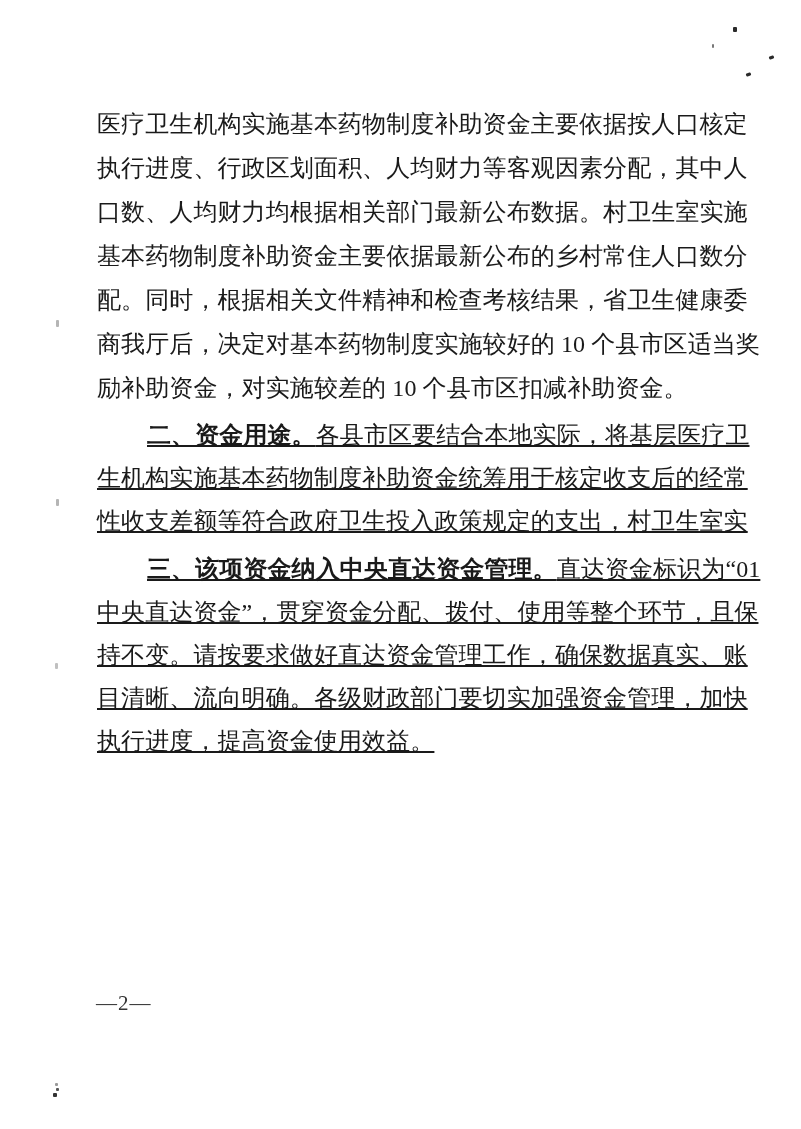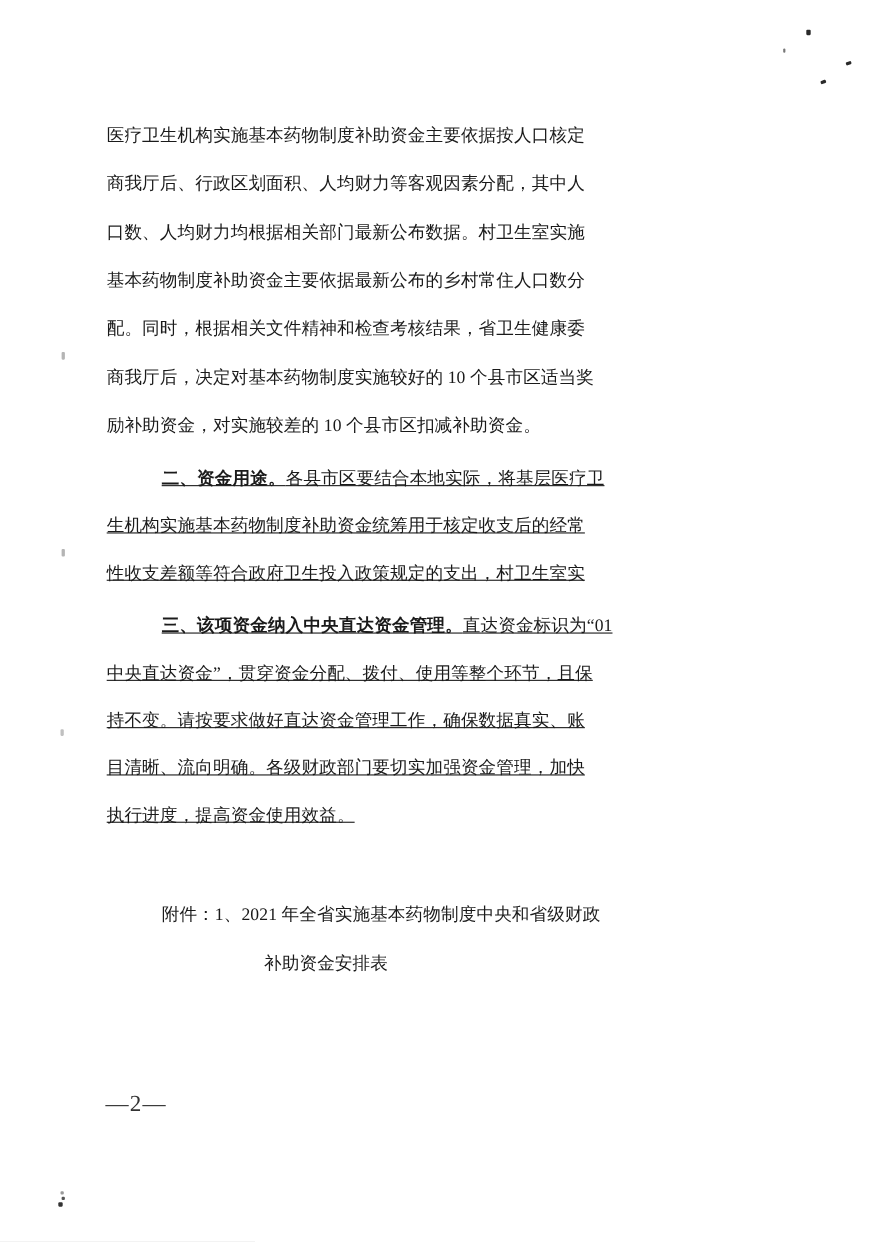--- a/index.html
+++ b/index.html
@@ -9,21 +9,21 @@
     background:#ffffff;
     margin:0 auto;
     overflow:hidden;
     font-family:"Liberation Serif","DejaVu Serif",serif;
     color:#1a1a1a;
   }
   .doc{
     position:absolute;
     left:97px;top:102px;
     width:596px;
-    font-size:16px;
+    font-size:24px;
   }
   .para{margin:0;padding:0;}
   .line{
     height:44px;line-height:44px;
     white-space:nowrap;
     letter-spacing:0.1px;
   }
   .p1 .line{height:44px;line-height:44px;}
   .p2{margin-top:4px;}
   .p2 .line,.p3 .line{height:43px;line-height:43px;text-decoration:underline;}
@@ -44,21 +44,21 @@
 </style>
 </head>
 <body>
 
 <div class="page">
 
   <div class="doc">
 
     <div class="para p1">
       <div class="line">医疗卫生机构实施基本药物制度补助资金主要依据按人口核定</div>
-      <div class="line">商我厅后、行政区划面积、人均财力等客观因素分配，其中人</div>
+      <div class="line">执行进度、行政区划面积、人均财力等客观因素分配，其中人</div>
       <div class="line">口数、人均财力均根据相关部门最新公布数据。村卫生室实施</div>
       <div class="line">基本药物制度补助资金主要依据最新公布的乡村常住人口数分</div>
       <div class="line">配。同时，根据相关文件精神和检查考核结果，省卫生健康委</div>
       <div class="line">商我厅后，决定对基本药物制度实施较好的 10 个县市区适当奖</div>
       <div class="line">励补助资金，对实施较差的 10 个县市区扣减补助资金。</div>
     </div>
 
     <div class="para p2">
       <div class="line indent">
         <b>二、资金用途。</b><span>各县市区要结合本地实际，将基层医疗卫</span>
@@ -70,26 +70,20 @@
     <div class="para p3">
       <div class="line indent">
         <b>三、该项资金纳入中央直达资金管理。</b><span>直达资金标识为“01</span>
       </div>
       <div class="line">中央直达资金”，贯穿资金分配、拨付、使用等整个环节，且保</div>
       <div class="line">持不变。请按要求做好直达资金管理工作，确保数据真实、账</div>
       <div class="line">目清晰、流向明确。各级财政部门要切实加强资金管理，加快</div>
       <div class="line">执行进度，提高资金使用效益。</div>
     </div>
 
-    <div class="para attachment">
-      <div class="line indent">
-        <span>附件：</span><span>1、2021 年全省实施基本药物制度中央和省级财政</span>
-      </div>
-      <div class="line hang">补助资金安排表</div>
-    </div>
 
   </div>
 
   <div class="page-number">—2—</div>
 
   <div class="speck" style="left:733px;top:27px;width:4px;height:5px;background:#2a2a2a;"></div>
   <div class="speck" style="left:712px;top:44px;width:2px;height:4px;background:#777;"></div>
   <div class="speck" style="left:769px;top:56px;width:5px;height:3px;background:#2a2a2a;transform:rotate(-20deg);"></div>
   <div class="speck" style="left:746px;top:73px;width:5px;height:3px;background:#2a2a2a;transform:rotate(-20deg);"></div>
   <div class="speck" style="left:56px;top:320px;width:3px;height:7px;background:#b5b5b5;"></div>

